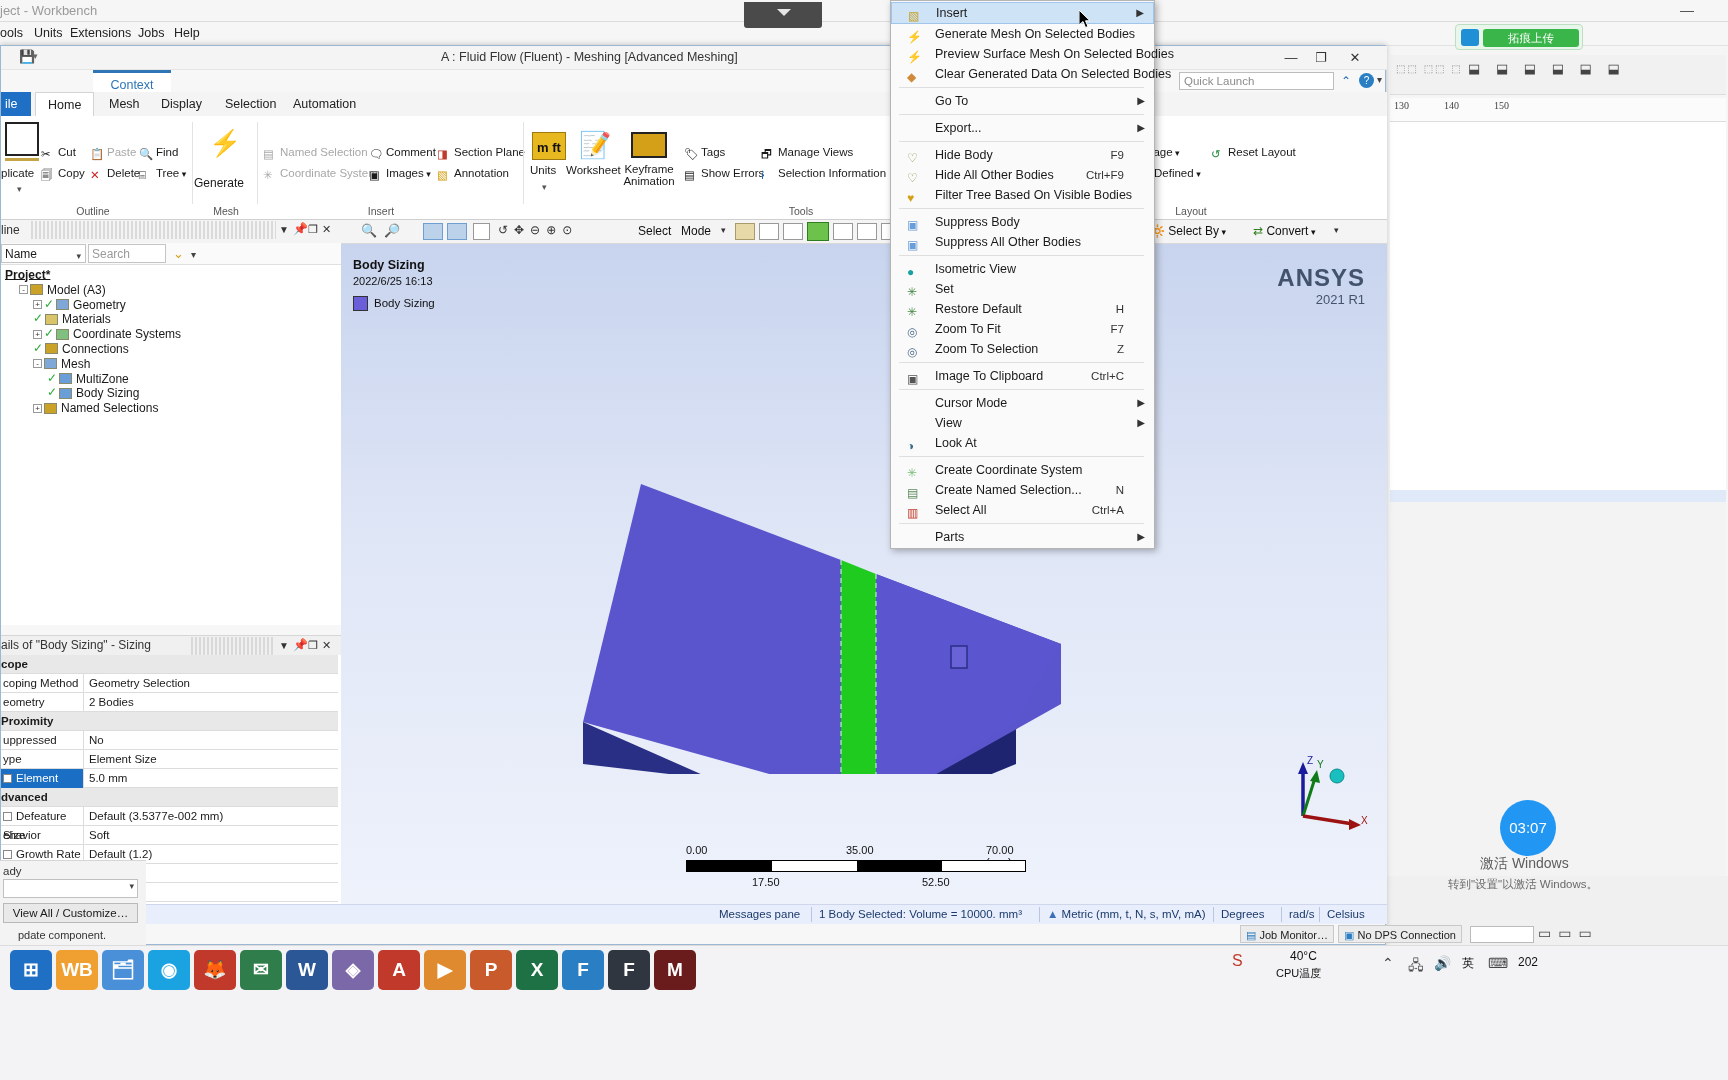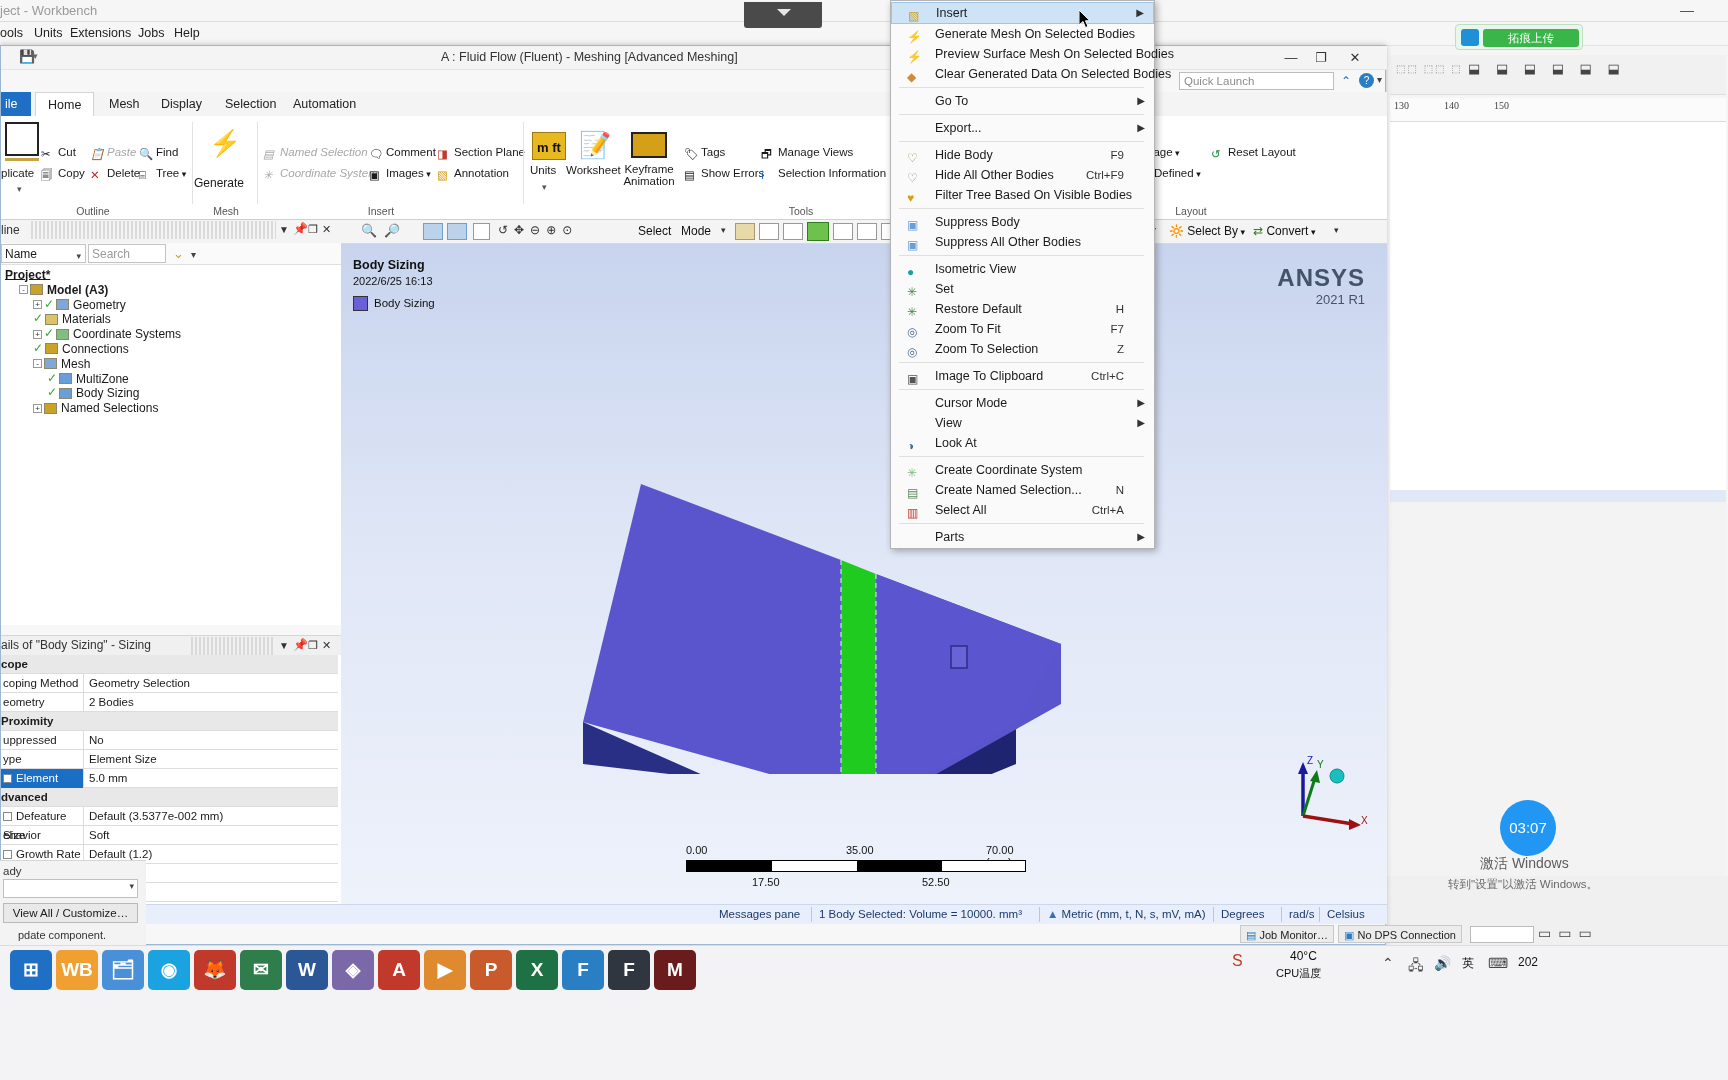--- a/index.html
+++ b/index.html
@@ -57,21 +57,21 @@
       color:#222; padding:0 12px; }
   .rtab.active { background:#fff; border-top:1px solid #d4d4d4; border-left:1px solid #d4d4d4;
       border-right:1px solid #d4d4d4; }
 
   
   #ribbon { left:0; top:70px; width:1386px; height:104px; background:#ffffff;
       border-bottom:1px solid #d0d0d0; }
   .rgroup-label { position:absolute; bottom:2px; font-size:10.5px; color:#555; text-align:center; }
   .rsep { position:absolute; top:6px; width:1px; height:82px; background:#e3e3e3; }
   .ritem { position:absolute; font-size:11.5px; color:#1a1a1a; white-space:nowrap; }
-  .ritem.dim { color:#a8a8a8;font-style:italic; }
+  .ritem.dim { color:#a8a8a8; }
   .ic { display:inline-block; width:14px; height:13px; vertical-align:-2px; margin-right:3px; }
 
   
   #gfx-tb { left:340px; top:174px; width:1046px; height:24px; background:#f4f4f4;
       border-bottom:1px solid #d8d8d8; }
   #left-tb { left:0; top:174px; width:340px; height:24px; background:#f4f4f4;
       border-bottom:1px solid #d8d8d8; }
   #outline-search { left:0; top:197px; width:340px; height:22px; background:#fafafa;
       border-bottom:1px solid #e0e0e0; }
   #name-combo { left:0px; top:1px; width:85px; height:19px; background:#fff;
@@ -210,20 +210,23 @@
 
   <div id="mech-tb" class="abs">
     <div id="qatb-save" class="abs">💾</div>
     <div id="qatb-caret" class="abs">▾</div>
     <div id="mech-title" class="abs">A : Fluid Flow (Fluent) - Meshing [Advanced Meshing]</div>
     <div class="mech-win-btn" style="right:84px">—</div>
     <div class="mech-win-btn" style="right:54px">❐</div>
     <div class="mech-win-btn" style="right:20px">✕</div>
   </div>
 
+  <div id="context-strip" class="abs">
+    <div id="context-tab" class="abs">Context</div>
+  </div>
 
   <div class="abs" style="left:1178px;top:26px;width:155px;height:18px;background:#fff;border:1px solid #bdbdbd;font-size:11.5px;color:#8c8c8c;padding-left:4px;line-height:17px;" placeholder="Quick Launch">
     <span>Quick Launch</span>
   </div>
   <div class="abs" style="left:1340px;top:28px;font-size:12px;color:#2a6fb5;">⌃</div>
   <div class="abs" style="left:1358px;top:27px;width:15px;height:15px;border-radius:50%;background:#2a7fc4;color:#fff;font-size:10px;text-align:center;line-height:15px;">?</div>
   <div class="abs" style="left:1376px;top:28px;font-size:10px;color:#444;">▾</div>
 
   <div id="ribbon-tabs" class="abs">
     <div id="file-tab" class="abs">ile</div>
@@ -344,21 +347,21 @@
     <div class="abs" style="left:340px;top:4px;font-size:12px;color:#111">Mode</div>
     <div class="abs" style="left:380px;top:5px;font-size:9px;color:#333">▾</div>
     <div class="abs" style="left:394px;top:3px;width:20px;height:17px;background:#e8d9a8;border:1px solid #a89a6a"></div>
     <div class="abs" style="left:418px;top:3px;width:20px;height:17px;background:#fff;border:1px solid #999"></div>
     <div class="abs" style="left:442px;top:3px;width:20px;height:17px;background:#fff;border:1px solid #999"></div>
     <div class="abs" style="left:466px;top:2px;width:22px;height:19px;background:#6cc24a;border:1px solid #2f7d1c"></div>
     <div class="abs" style="left:492px;top:3px;width:20px;height:17px;background:#fff;border:1px solid #999"></div>
     <div class="abs" style="left:516px;top:3px;width:20px;height:17px;background:#fff;border:1px solid #999"></div>
     <div class="abs" style="left:540px;top:3px;width:20px;height:17px;background:#fff;border:1px solid #999"></div>
     <div class="abs" style="left:810px;top:4px;font-size:10px;color:#333">▾</div>
-    <div class="abs" style="left:828px;top:4px;font-size:12px;color:#111">
+    <div class="abs" style="left:809px;top:4px;font-size:12px;color:#111">
       <span style="color:#d4a017">🔆</span> <span>Select By</span><span style="font-size:9px"> ▾</span>
     </div>
     <div class="abs" style="left:912px;top:4px;font-size:12px;color:#111">
       <span style="color:#2f7d1c">⇄</span> <span>Convert</span><span style="font-size:9px"> ▾</span>
     </div>
     <div class="abs" style="left:993px;top:5px;font-size:9px;color:#333">▾</div>
   </div>
 
   <div id="outline-search" class="abs">
     <div id="name-combo" class="abs">
@@ -367,21 +370,21 @@
     </div>
     <div id="search-box" class="abs" title="Search Outline">
       <span>Search Outline</span>
     </div>
     <div class="abs" style="left:172px;top:3px;font-size:13px;color:#d4a017">⌄</div>
     <div class="abs" style="left:190px;top:6px;font-size:10px;color:#444">▾</div>
   </div>
 
   <div id="outline-tree" class="abs">
       <div class="tnode" style="left: 4px; top: 2px; text-decoration: underline;"><span class="lbl" style="font-weight:bold">Project*</span></div>
-      <div class="tnode" style="left: 18px; top: 16.8px;"><span class="boxexp">-</span><span style="display:inline-block;width:13px;height:11px;background:#c9a227;border:1px solid #8a8a6a;vertical-align:middle;margin-right:4px"></span><span class="lbl" style="font-weight:bold">Model (A3)</span></div>
+      <div class="tnode" style="left: 18px; top: 16.8px;"><span class="boxexp">-</span><span style="display:inline-block;width:13px;height:11px;background:#c9a227;border:1px solid #8a8a6a;vertical-align:middle;margin-right:4px"></span><span class="lbl" style="font-weight:normal">Model (A3)</span></div>
       <div class="tnode" style="left: 32px; top: 31.6px;"><span class="boxexp">+</span><span class="tick">✓</span><span style="display:inline-block;width:13px;height:11px;background:#7fa8d8;border:1px solid #8a8a6a;vertical-align:middle;margin-right:4px"></span><span class="lbl" style="">Geometry</span></div>
       <div class="tnode" style="left: 32px; top: 46.4px;"><span class="tick">✓</span><span style="display:inline-block;width:13px;height:11px;background:#d9c46a;border:1px solid #8a8a6a;vertical-align:middle;margin-right:4px"></span><span class="lbl" style="">Materials</span></div>
       <div class="tnode" style="left: 32px; top: 61.2px;"><span class="boxexp">+</span><span class="tick">✓</span><span style="display:inline-block;width:13px;height:11px;background:#7fbf7f;border:1px solid #8a8a6a;vertical-align:middle;margin-right:4px"></span><span class="lbl" style="">Coordinate Systems</span></div>
       <div class="tnode" style="left: 32px; top: 76px;"><span class="tick">✓</span><span style="display:inline-block;width:13px;height:11px;background:#c9a227;border:1px solid #8a8a6a;vertical-align:middle;margin-right:4px"></span><span class="lbl" style="">Connections</span></div>
       <div class="tnode" style="left: 32px; top: 90.8px;"><span class="boxexp">-</span><span style="display:inline-block;width:13px;height:11px;background:#7fa8d8;border:1px solid #8a8a6a;vertical-align:middle;margin-right:4px"></span><span class="lbl" style="">Mesh</span></div>
       <div class="tnode" style="left: 46px; top: 105.6px;"><span class="tick">✓</span><span style="display:inline-block;width:13px;height:11px;background:#6a9ed8;border:1px solid #8a8a6a;vertical-align:middle;margin-right:4px"></span><span class="lbl" style="">MultiZone</span></div>
       <div class="tnode" style="left: 46px; top: 120.4px;"><span class="tick">✓</span><span style="display:inline-block;width:13px;height:11px;background:#6a9ed8;border:1px solid #8a8a6a;vertical-align:middle;margin-right:4px"></span><span class="lbl" style="">Body Sizing</span></div>
       <div class="tnode" style="left: 32px; top: 135.2px;"><span class="boxexp">+</span><span style="display:inline-block;width:13px;height:11px;background:#c9a227;border:1px solid #8a8a6a;vertical-align:middle;margin-right:4px"></span><span class="lbl" style="">Named Selections</span></div>
     </div>
 

